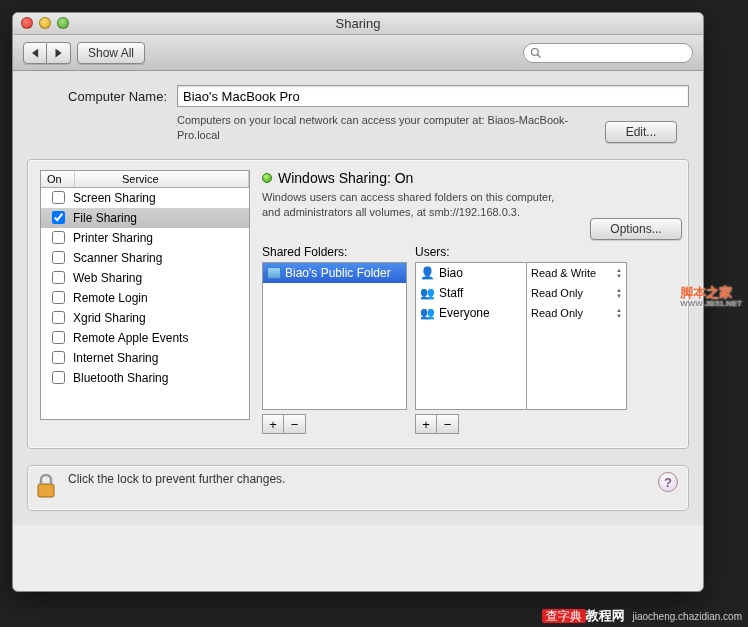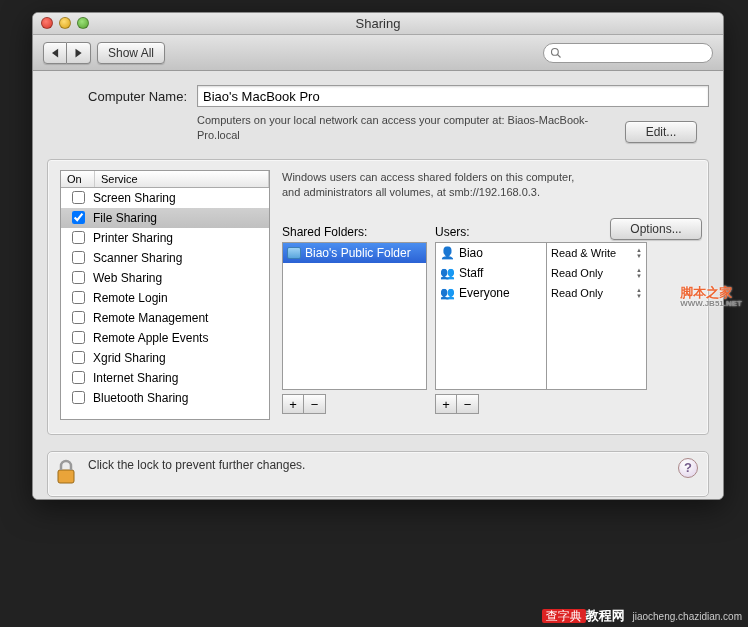--- a/index.html
+++ b/index.html
@@ -1,17 +1,17 @@
 <!DOCTYPE html>
 <html><head>
 <meta charset="utf-8">
 <style>
 * { box-sizing: border-box; margin: 0; padding: 0; font-family: "Lucida Grande", "Helvetica Neue", sans-serif; }
 body { background: #222; width: 748px; height: 627px; position: relative; }
-.window { position: absolute; left: 32px; top: 12px; width: 692px; height: 488px; background: #ededed; border: 1px solid #8a8a8a; border-radius: 6px; box-shadow: 0 8px 30px rgba(0,0,0,0.5); overflow: hidden; }
+.window { position: absolute; left: 12px; top: 12px; width: 692px; height: 580px; background: #ededed; border: 1px solid #8a8a8a; border-radius: 6px; box-shadow: 0 8px 30px rgba(0,0,0,0.5); overflow: hidden; }
 .titlebar { height: 22px; background: linear-gradient(#e8e8e8, #d0d0d0); border-bottom: 1px solid #a8a8a8; position: relative; display: flex; align-items: center; }
 .traffic { display: flex; gap: 6px; position: absolute; left: 8px; top: 4px; }
 .tl { width: 12px; height: 12px; border-radius: 50%; border: 0.5px solid rgba(0,0,0,0.3); }
 .tl.red { background: radial-gradient(circle at 40% 35%, #ff7b6f, #d7382a); }
 .tl.yel { background: radial-gradient(circle at 40% 35%, #ffdc73, #daa214); }
 .tl.grn { background: radial-gradient(circle at 40% 35%, #9ce27a, #56a22f); }
 .title { flex: 1; text-align: center; font-size: 13px; color: #333; }
 .toolbar { height: 36px; background: linear-gradient(#e3e3e3, #c4c4c4); border-bottom: 1px solid #999; display: flex; align-items: center; padding: 0 10px; gap: 6px; }
 .btn { background: linear-gradient(#fbfbfb, #d8d8d8); border: 1px solid #888; border-radius: 4px; height: 22px; display: inline-flex; align-items: center; justify-content: center; font-size: 12px; color: #333; box-shadow: 0 1px 0 rgba(255,255,255,0.5) inset, 0 1px 1px rgba(0,0,0,0.15); cursor: default; }
 .seg { display: flex; }
@@ -29,21 +29,21 @@
 .txtin { flex: 1; height: 22px; border: 1px solid #9b9b9b; background: #fff; font-size: 13px; padding: 2px 5px; box-shadow: inset 0 1px 2px rgba(0,0,0,0.15); }
 .sub { font-size: 11px; color: #444; margin-left: 150px; line-height: 1.35; padding-right: 90px; }
 .editbtn { position: absolute; right: 26px; top: 108px; width: 72px; }
 .panel { margin-top: 16px; background: #ececec; border: 1px solid #bbb; border-radius: 4px; padding: 10px 12px 14px; box-shadow: inset 0 0 0 1px rgba(255,255,255,0.6); display: flex; gap: 12px; }
 
 .svc { width: 210px; }
 .tbl { border: 1px solid #9b9b9b; background: #fff; font-size: 12px; height: 250px; }
 .thead { display: flex; background: linear-gradient(#fff,#e8e8e8); border-bottom: 1px solid #aaa; }
 .th { padding: 2px 6px; font-size: 11px; border-right: 1px solid #ccc; }
 .th.on { width: 34px; }
-.th.sv { flex: 1; }
+.th.sv { flex: 1; margin-left: 41px; }
 .trow { display: flex; align-items: center; height: 20px; padding: 0 4px; }
 .trow.sel { background: linear-gradient(#d0d0d0,#c0c0c0); }
 .chk { width: 26px; display:flex; justify-content:center; }
 .chk input { width: 13px; height: 13px; }
 .svname { font-size: 12px; padding-left: 2px; }
 
 .detail { flex: 1; position: relative; }
 .status { display: flex; align-items: center; gap: 6px; font-size: 14px; font-weight: 500; margin-bottom: 4px; }
 .dot { width: 10px; height: 10px; border-radius: 50%; background: radial-gradient(circle at 35% 30%, #b7f77d, #3aa80f); border: 0.5px solid #2f7a0a; }
 .desc { font-size: 11px; color: #444; line-height: 1.35; margin-bottom: 6px; max-width: 310px; }
@@ -161,51 +161,49 @@
               <div class="trow">
                 <div class="chk">
                   <input type="checkbox" style="">
                 </div>
                 <div class="svname">Remote Login</div>
               </div>
               <div class="trow">
                 <div class="chk">
                   <input type="checkbox" style="">
                 </div>
-                <div class="svname">Remote Management</div>
+                <div class="svname">Xgrid Sharing</div>
               </div>
               <div class="trow">
                 <div class="chk">
                   <input type="checkbox" style="">
                 </div>
                 <div class="svname">Remote Apple Events</div>
               </div>
               <div class="trow">
                 <div class="chk">
                   <input type="checkbox" style="">
                 </div>
-                <div class="svname">Xgrid Sharing</div>
-              </div>
-              <div class="trow">
-                <div class="chk">
-                  <input type="checkbox" style="">
-                </div>
                 <div class="svname">Internet Sharing</div>
               </div>
               <div class="trow">
                 <div class="chk">
                   <input type="checkbox" style="">
                 </div>
                 <div class="svname">Bluetooth Sharing</div>
               </div>
             </div>
         </div>
       </div>
 
       <div class="detail">
+        <div class="status">
+          <div class="dot"></div>
+          <span>Windows Sharing: On</span>
+        </div>
         <div class="desc">Windows users can access shared folders on this computer, and administrators all volumes, at smb://192.168.0.3.</div>
         <div class="btn optbtn">Options...</div>
 
         <div class="lists">
           <div class="col">
             <h4>Shared Folders:</h4>
             <div class="listbox folders" id="folders-box">
                 <div class="lrow sel">
                   <div class="licon"></div>
                   <span>Biao's Public Folder</span>

